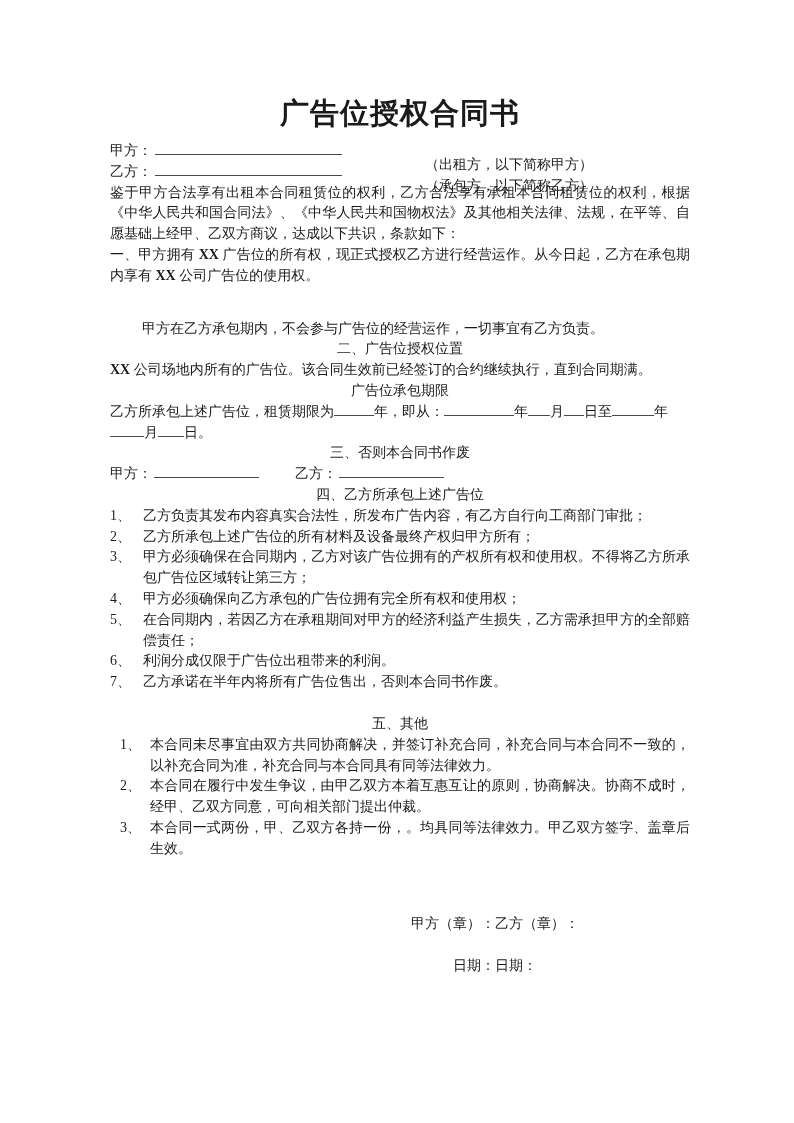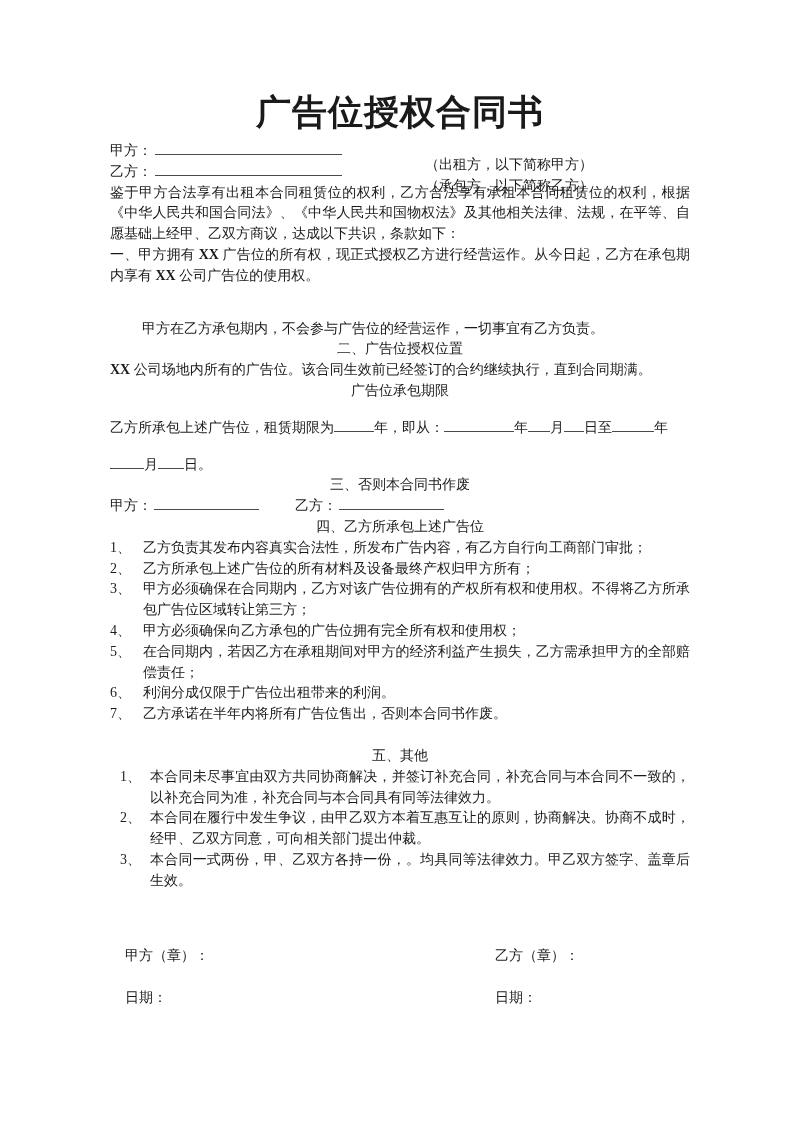--- a/index.html
+++ b/index.html
@@ -9,56 +9,56 @@
     box-sizing:border-box;
     padding:95px 104px 0 110px;
     background:#ffffff;
     color:#1a1a1a;
     font-family:"Liberation Serif","DejaVu Serif",serif;
     font-size:14px;
     line-height:20.8px;
     overflow:hidden;
   }
   .title {
-    font-size:35px;
+    font-size:29px;
     line-height:36px;
     font-weight:bold;
     text-align:center;
     margin:0 0 10px 0;
     letter-spacing:1px;
   }
   .party-row { position:relative; height:20.8px; white-space:nowrap; }
   .party-row .note { position:absolute; left:315px; top:14px; }
   .blank {
     display:inline-block;
     border-bottom:1.4px solid #4a4a4a;
     height:13px;
     vertical-align:baseline;
   }
   .blank.name { width:187px; margin-left:3px; }
   .para { text-align:justify; margin:0; }
   .indent2 { text-indent:32px;margin-top:32px; }
   .heading { margin:0;text-align:center; }
   .bold { font-weight:bold; }
-  .term-line { white-space:nowrap;margin-top:16px; }
+  .term-line { white-space:nowrap; }
   .b1{width:40px;} .b2{width:70px;} .b3{width:22px;} .b4{width:20px;}
   .b5{width:42px;} .b6{width:34px;} .b7{width:26px;}
   .profit-row { white-space:nowrap; }
   .profit-row .blank { width:105px; margin-left:2px; }
   .profit-row .gap { display:inline-block; width:36px; }
   .clause { display:flex; }
   .clause .num { width:33px; flex:none; }
   .clause .txt { flex:1; text-align:justify; }
   .clause.sub { margin-left:10px; }
   .clause.sub .num { width:30px; }
   .spacer-blankline { height:21px; }
   .spacer-presig { height:54px; }
   .spacer-predate { height:22px; }
   .sig-row { display:flex; }
-  .sig-col-a { margin-left:15px; width:370px; flex:none; }
+  .sig-col-a { margin-left:15px; width:370px; flex:none;text-align:right; }
   .sig-col-b { flex:1; }
 </style>
 </head>
 <body>
 
 <div class="page">
 
   <h1 class="title">广告位授权合同书</h1>
 
   <div class="party-row">

